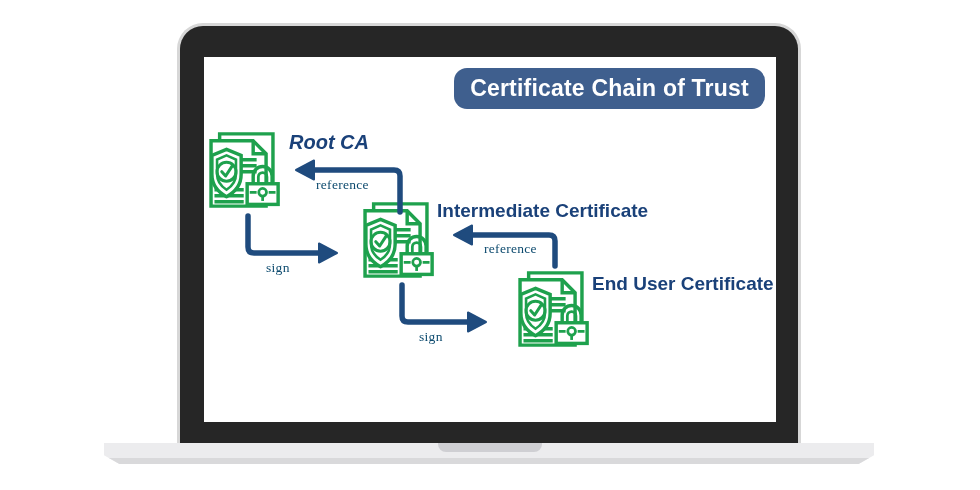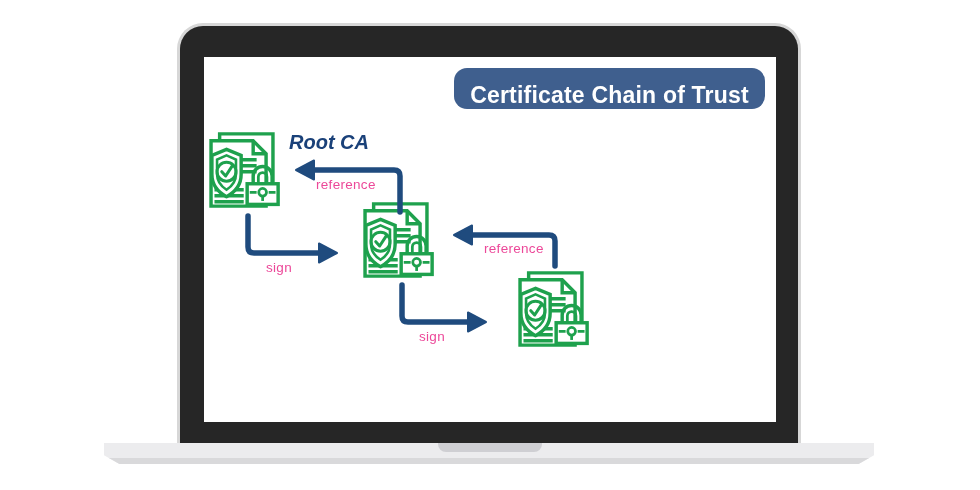--- a/index.html
+++ b/index.html
@@ -29,32 +29,32 @@
   }
   .laptop-notch{
     position:absolute;left:438px;top:443px;width:104px;height:9px;
     background:#cfcfd3;border-radius:0 0 8px 8px;
   }
 
   
   .title-badge{
     position:absolute;left:454px;top:68px;width:311px;height:41px;
     background:var(--accent-blue);border-radius:13px;
-    display:flex;align-items:flex-end;justify-content:center;
+    display:flex;align-items:center;justify-content:center;
     color:#ffffff;font-weight:bold;font-size:23px;letter-spacing:0.2px;
   }
   .node-label{
     position:absolute;color:var(--label-navy);font-weight:bold;font-size:19px;white-space:nowrap;
   }
   .label-root{left:289px;top:131px;font-size:20px;font-style:italic;}
   .label-intermediate{left:437px;top:200px;}
   .label-enduser{left:592px;top:273px;}
 
   .edge-label{
-    position:absolute;color:#ec4899;font-size:13.5px;white-space:nowrap;letter-spacing:0.3px;
+    position:absolute;color:#0c4a6e;font-size:13.5px;white-space:nowrap;letter-spacing:0.3px;font-family:Liberation Serif, serif;
   }
   .edge-ref1{left:316px;top:177px;}
   .edge-ref2{left:484px;top:241px;}
   .edge-sign1{left:266px;top:260px;}
   .edge-sign2{left:419px;top:329px;}
 
   .cert-icon{position:absolute;width:86px;height:88px;color:var(--icon-green);}
   .icon-root{left:199px;top:126px;}
   .icon-intermediate{left:353px;top:196px;}
   .icon-enduser{left:508px;top:265px;}
@@ -120,20 +120,22 @@
         <use href="#certSymbol"></use>
       </svg>
   </span>
   <span class="cert-icon icon-enduser">
     <svg viewBox="0 0 100 100">
         <use href="#certSymbol"></use>
       </svg>
   </span>
 
   <div class="node-label label-root">Root CA</div>
+  <div class="node-label label-intermediate">Intermediate Certificate</div>
+  <div class="node-label label-enduser">End User Certificate</div>
 
   <svg class="arrows-layer" viewBox="0 0 980 490">
     <g stroke="#1f4b7e" stroke-width="5.5" fill="none" stroke-linecap="round" stroke-linejoin="round">
 
       <path d="M 400 212 L 400 176 Q 400 170 394 170 L 313 170"></path>
 
       <path d="M 248 216 L 248 247 Q 248 253 254 253 L 319 253"></path>
 
       <path d="M 555 266 L 555 241 Q 555 235 549 235 L 472 235"></path>
 

